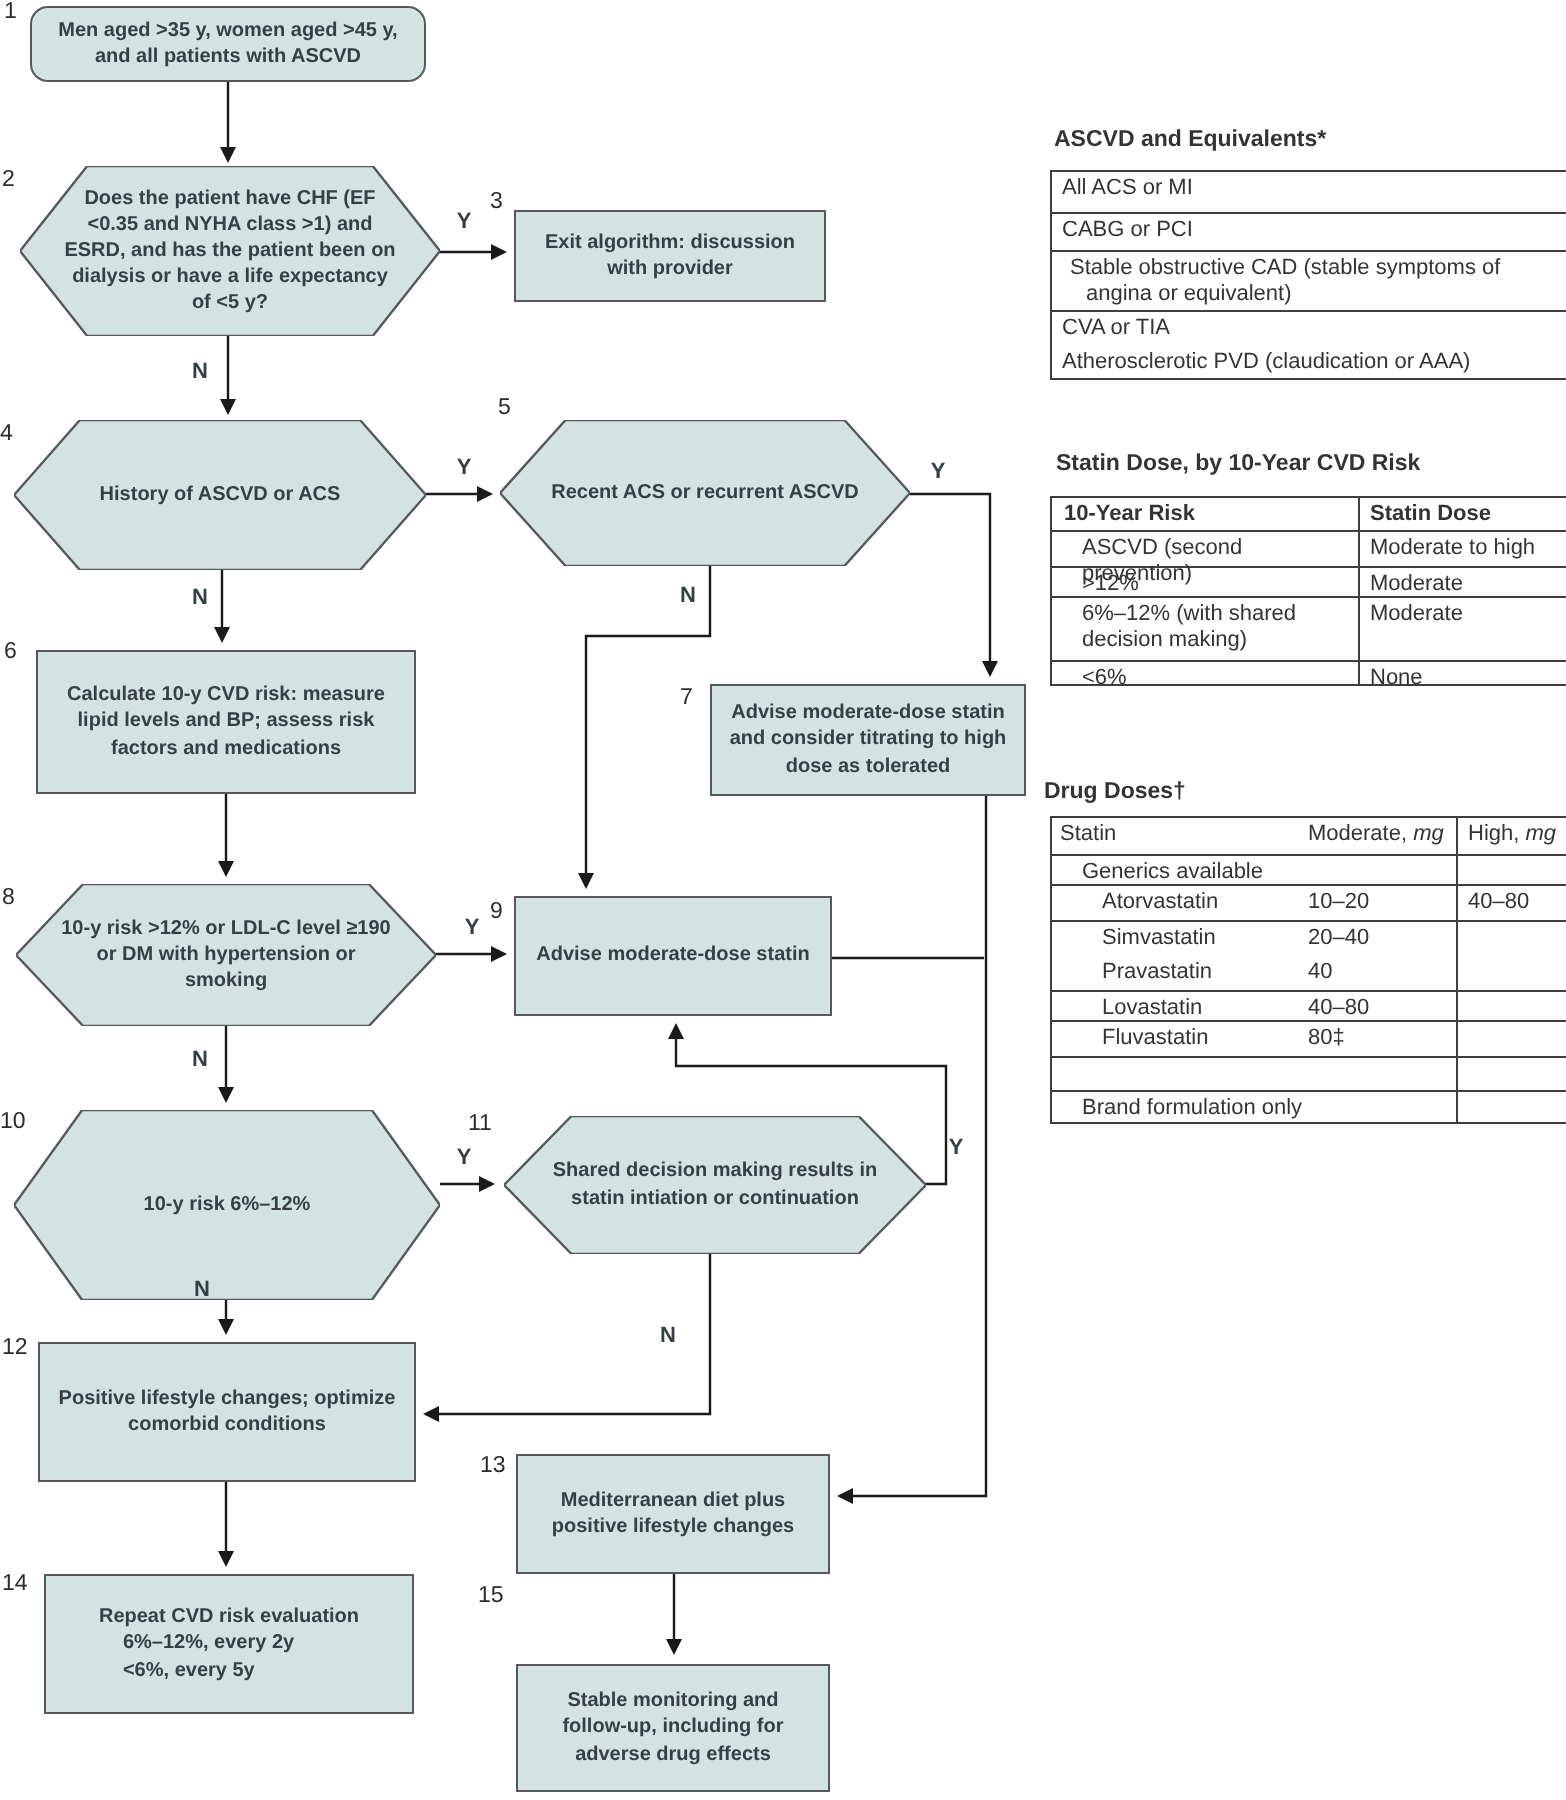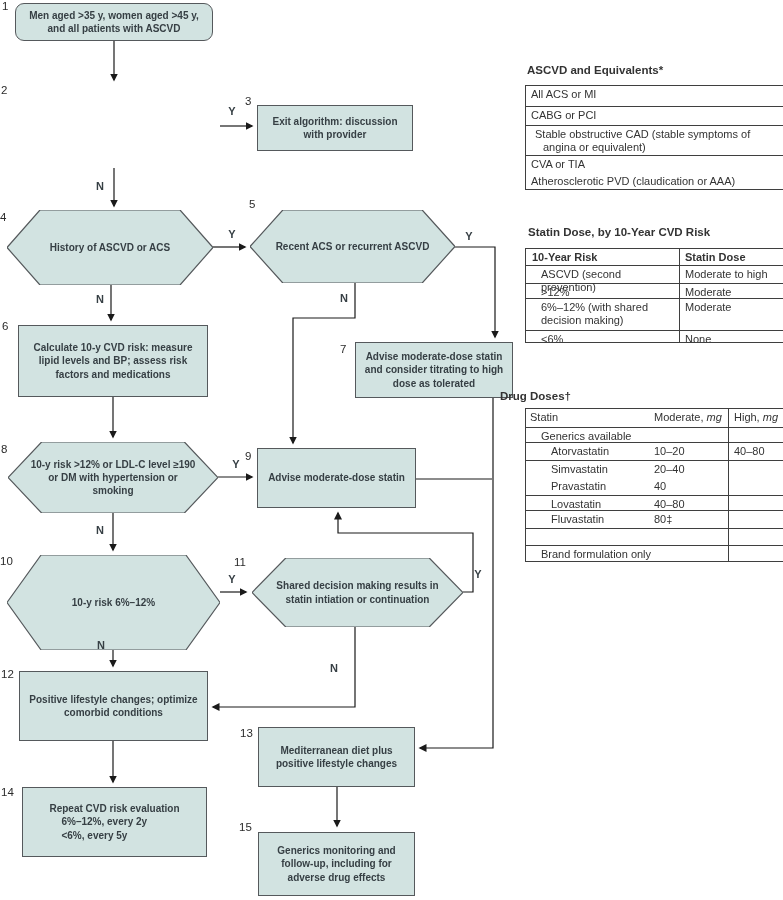--- a/index.html
+++ b/index.html
@@ -71,39 +71,45 @@
   <div class="num" style="left:249px;top:198px">5</div>
   <div class="num" style="left:2px;top:320px">6</div>
   <div class="num" style="left:340px;top:343px">7</div>
   <div class="num" style="left:1px;top:443px">8</div>
   <div class="num" style="left:245px;top:450px">9</div>
   <div class="num" style="left:0px;top:555px">10</div>
   <div class="num" style="left:234px;top:556px">11</div>
   <div class="num" style="left:1px;top:668px">12</div>
   <div class="num" style="left:240px;top:727px">13</div>
   <div class="num" style="left:1px;top:786px">14</div>
-  <div class="num" style="left:239px;top:821px">15</div>
+  <div class="num" style="left:239px;top:792px">15</div>
 
   <div class="yn" style="left:224px;top:105px">Y</div>
   <div class="yn" style="left:92px;top:180px">N</div>
   <div class="yn" style="left:224px;top:228px">Y</div>
   <div class="yn" style="left:92px;top:293px">N</div>
   <div class="yn" style="left:461px;top:230px">Y</div>
   <div class="yn" style="left:336px;top:292px">N</div>
   <div class="yn" style="left:228px;top:458px">Y</div>
   <div class="yn" style="left:92px;top:524px">N</div>
   <div class="yn" style="left:224px;top:573px">Y</div>
   <div class="yn" style="left:93px;top:639px">N</div>
   <div class="yn" style="left:470px;top:568px">Y</div>
   <div class="yn" style="left:326px;top:662px">N</div>
 
   <div class="node roundnode" style="left:15px;top:3px;width:198px;height:38px">
     <div class="ntext">Men aged &gt;35 y, women aged &gt;45 y, and all patients with ASCVD</div>
   </div>
 
+  <div class="node hexnode" style="left:10px;top:83px;width:210px;height:85px">
+    <svg class="hexbg" viewBox="0 0 100 100" preserveAspectRatio="none">
+      <polygon points="0,50 16,0 84,0 100,50 84,100 16,100" fill="#d2e3e1" stroke="#55595c" stroke-width="1.2" vector-effect="non-scaling-stroke"></polygon>
+    </svg>
+    <div class="ntext">Does the patient have CHF (EF &lt;0.35 and NYHA class &gt;1) and ESRD, and has the patient been on dialysis or have a life expectancy of &lt;5 y?</div>
+  </div>
 
   <div class="node rectnode" style="left:257px;top:105px;width:156px;height:46px">
     <div class="ntext">Exit algorithm: discussion with provider</div>
   </div>
 
   <div class="node hexnode" style="left:7px;top:210px;width:206px;height:75px">
     <svg class="hexbg" viewBox="0 0 100 100" preserveAspectRatio="none">
       <polygon points="0,50 16,0 84,0 100,50 84,100 16,100" fill="#d2e3e1" stroke="#55595c" stroke-width="1.2" vector-effect="non-scaling-stroke"></polygon>
     </svg>
     <div class="ntext">History of ASCVD or ACS</div>
@@ -159,21 +165,21 @@
 
   <div class="node rectnode leftlines" style="left:22px;top:787px;width:185px;height:70px">
     <div class="ntext">
       <div>Repeat CVD risk evaluation</div>
       <div class="ln-ind">6%–12%, every 2y</div>
       <div class="ln-ind">&lt;6%, every 5y</div>
     </div>
   </div>
 
   <div class="node rectnode" style="left:258px;top:832px;width:157px;height:64px">
-    <div class="ntext">Generics monitoring and follow-up, including for adverse drug effects</div>
+    <div class="ntext">Stable monitoring and follow-up, including for adverse drug effects</div>
   </div>
 
   <div class="tbl-title" style="left:527px;top:64px">ASCVD and Equivalents*</div>
   <div class="tbl closed" style="left:525px;top:85px;width:258px;height:105px">
     <div class="trow bb" style="height:21px">
       <div class="cell" style="padding-left:5px">All ACS or MI</div>
     </div>
     <div class="trow bb" style="height:19px">
       <div class="cell" style="padding-left:5px">CABG or PCI</div>
     </div>
@@ -206,21 +212,21 @@
     <div class="trow bb" style="height:32px">
       <div class="cell" style="padding-left:15px;width:120px">6%–12% (with shared decision making)</div>
       <div class="cell" style="left:159px">Moderate</div>
     </div>
     <div class="trow" style="height:21px">
       <div class="cell" style="padding-left:15px;width:135px">&lt;6%</div>
       <div class="cell" style="left:159px">None</div>
     </div>
   </div>
 
-  <div class="tbl-title" style="left:500px;top:390px">Drug Doses†</div>
+  <div class="tbl-title" style="left:522px;top:390px">Drug Doses†</div>
   <div class="tbl closed" style="left:525px;top:408px;width:258px;height:154px">
     <div class="vdiv" style="left:202px"></div>
     <div class="trow bb" style="height:19px">
       <div class="cell" style="padding-left:4px;width:120px">Statin</div>
       <div class="cell" style="left:128px"><span>Moderate,</span> <span class="it">mg</span></div>
       <div class="cell" style="left:208px"><span>High,</span> <span class="it">mg</span></div>
     </div>
     <div class="trow bb" style="height:15px">
       <div class="cell" style="padding-left:15px">Generics available</div>
     </div>

